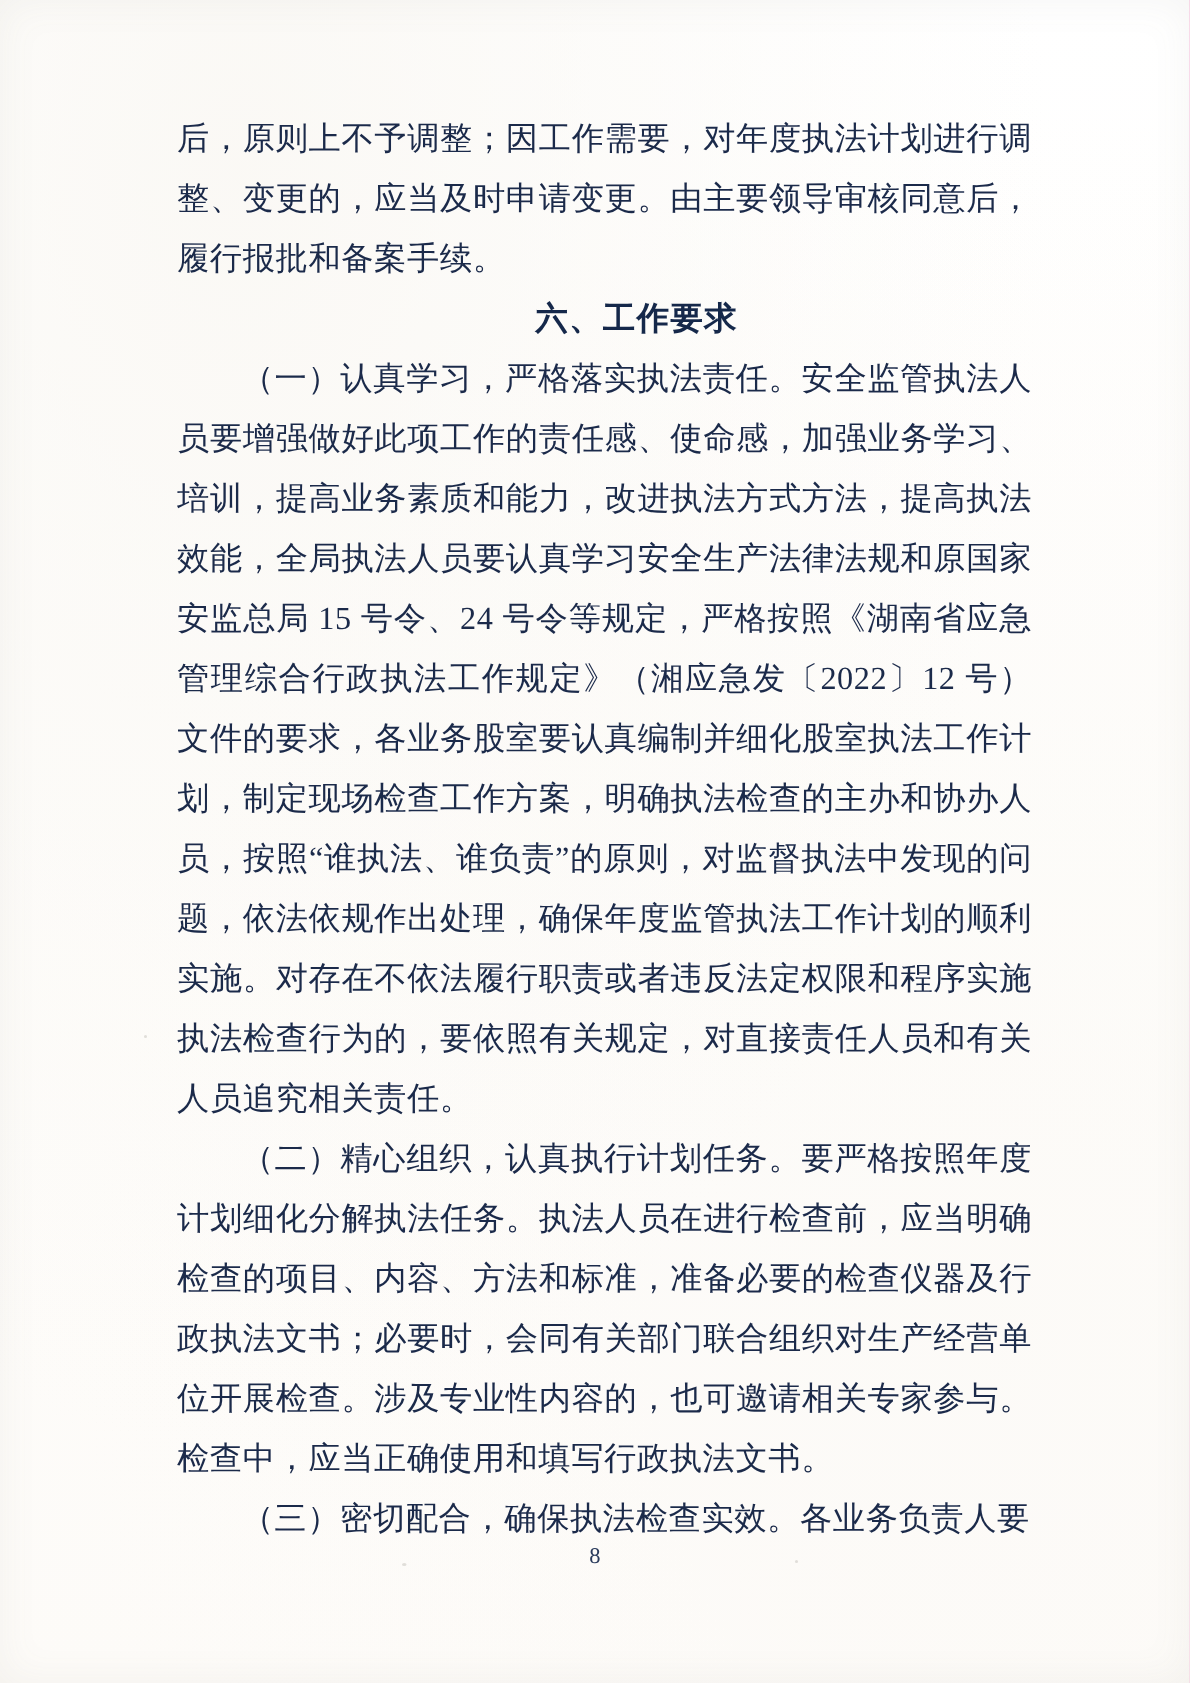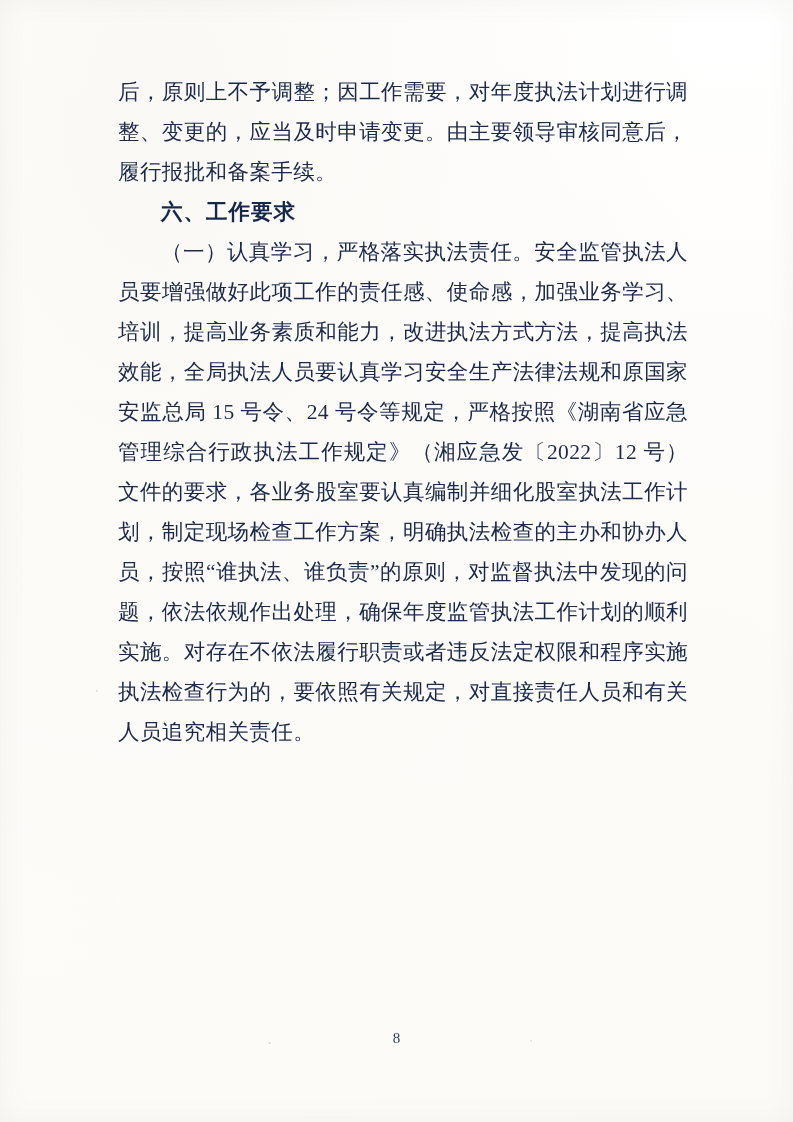--- a/index.html
+++ b/index.html
@@ -56,20 +56,21 @@
   }
   .heading {
     font-size: 21.5px;
     line-height: 40px;
     color: #15284a;
     font-weight: bold;
     text-indent: 2em;
     letter-spacing: 1px;
     margin: 0;
     font-family: "Liberation Sans", sans-serif;
+    text-align: center;
   }
   .bold-lead {
     font-weight: normal;
   }
   .page-number {
     position: absolute;
     left: 0;
     right: 0;
     top: 1030px;
     text-align: center;
@@ -95,20 +96,22 @@
   <div class="scan-speck" style="left:96px; top:690px; width:2px; height:2px;"></div>
 
   <div class="content">
 
     <p class="para">后，原则上不予调整；因工作需要，对年度执法计划进行调整、变更的，应当及时申请变更。由主要领导审核同意后，履行报批和备案手续。</p>
 
     <h2 class="heading">六、工作要求</h2>
 
     <p class="para indent"><span class="bold-lead">（一）认真学习，严格落实执法责任。</span><span>安全监管执法人员要增强做好此项工作的责任感、使命感，加强业务学习、培训，提高业务素质和能力，改进执法方式方法，提高执法效能，全局执法人员要认真学习安全生产法律法规和原国家安监总局 15 号令、24 号令等规定，严格按照《湖南省应急管理综合行政执法工作规定》（湘应急发〔2022〕12 号）文件的要求，各业务股室要认真编制并细化股室执法工作计划，制定现场检查工作方案，明确执法检查的主办和协办人员，按照“谁执法、谁负责”的原则，对监督执法中发现的问题，依法依规作出处理，确保年度监管执法工作计划的顺利实施。对存在不依法履行职责或者违反法定权限和程序实施执法检查行为的，要依照有关规定，对直接责任人员和有关人员追究相关责任。</span></p>
 
+    <p class="para indent"><span class="bold-lead">（二）精心组织，认真执行计划任务。</span><span>要严格按照年度计划细化分解执法任务。执法人员在进行检查前，应当明确检查的项目、内容、方法和标准，准备必要的检查仪器及行政执法文书；必要时，会同有关部门联合组织对生产经营单位开展检查。涉及专业性内容的，也可邀请相关专家参与。检查中，应当正确使用和填写行政执法文书。</span></p>
 
+    <p class="para indent"><span class="bold-lead">（三）密切配合，确保执法检查实效。</span><span>各业务负责人要</span></p>
 
   </div>
 
   <div class="page-number">8</div>
 
   <div class="edge-shadow"></div>
 </div>
 
 </body></html>

